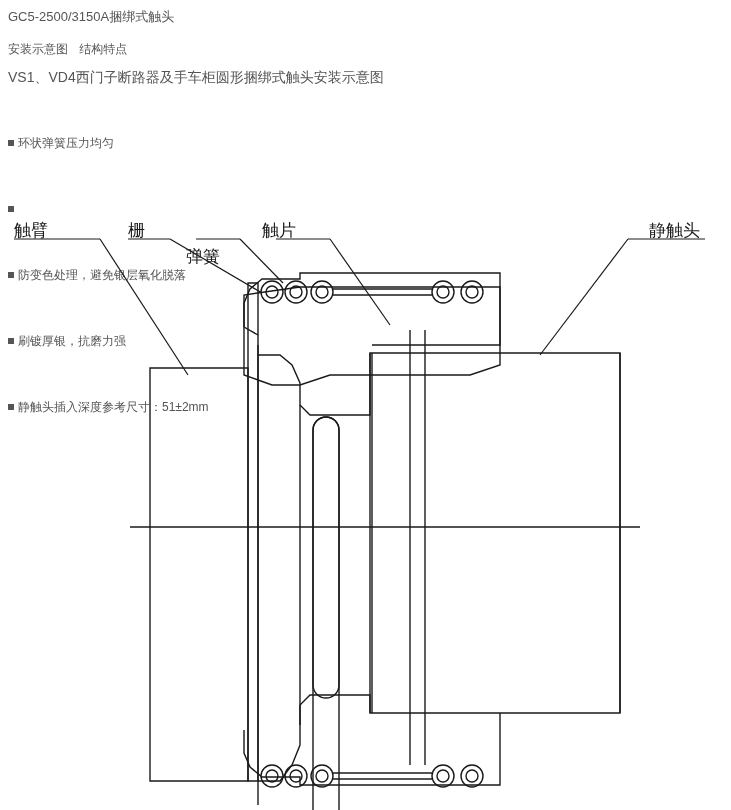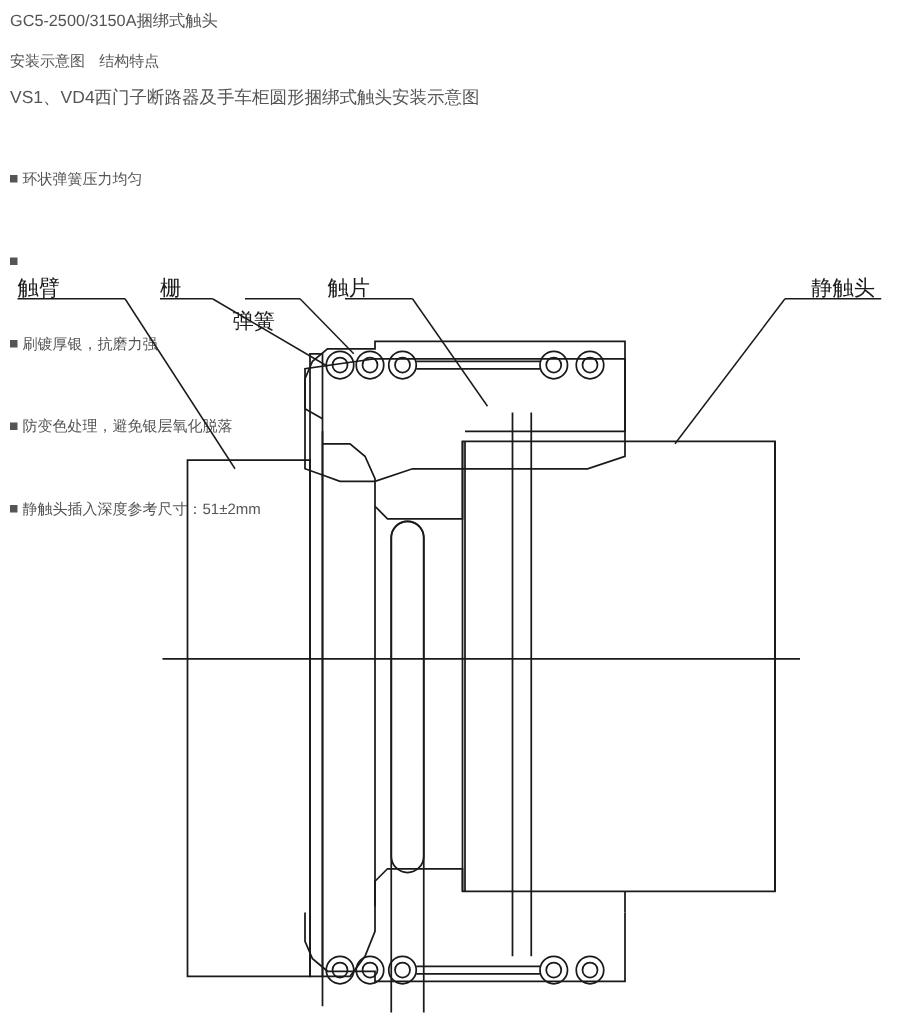--- a/index.html
+++ b/index.html
@@ -88,22 +88,22 @@
   <div class="text-block">
     <div class="title">GC5-2500/3150A捆绑式触头</div>
     <div class="subtitle-row">
       <span>安装示意图</span>
       <span>结构特点</span>
     </div>
     <div class="desc">VS1、VD4西门子断路器及手车柜圆形捆绑式触头安装示意图</div>
 
     <div class="bullet"><span class="sq"></span><span>环状弹簧压力均匀</span></div>
     <div class="bullet"><span class="sq"></span></div>
+    <div class="bullet"><span class="sq"></span><span>防变色处理，避免银层氧化脱落</span></div>
     <div class="bullet"><span class="sq"></span><span>刷镀厚银，抗磨力强</span></div>
-    <div class="bullet"><span class="sq"></span><span>防变色处理，避免银层氧化脱落</span></div>
     <div class="bullet"><span class="sq"></span><span>静触头插入深度参考尺寸：51±2mm</span></div>
   </div>
 
   <div class="diagram">
 
     <div class="label" style="left:14px; top:14px;">触臂</div>
     <div class="label" style="left:128px; top:14px;">栅</div>
     <div class="label" style="left:186px; top:14px;margin-top:26px;">弹簧</div>
     <div class="label" style="left:262px; top:14px;">触片</div>
     <div class="label" style="left:649px; top:14px;font-family:Liberation Serif, serif;">静触头</div>

